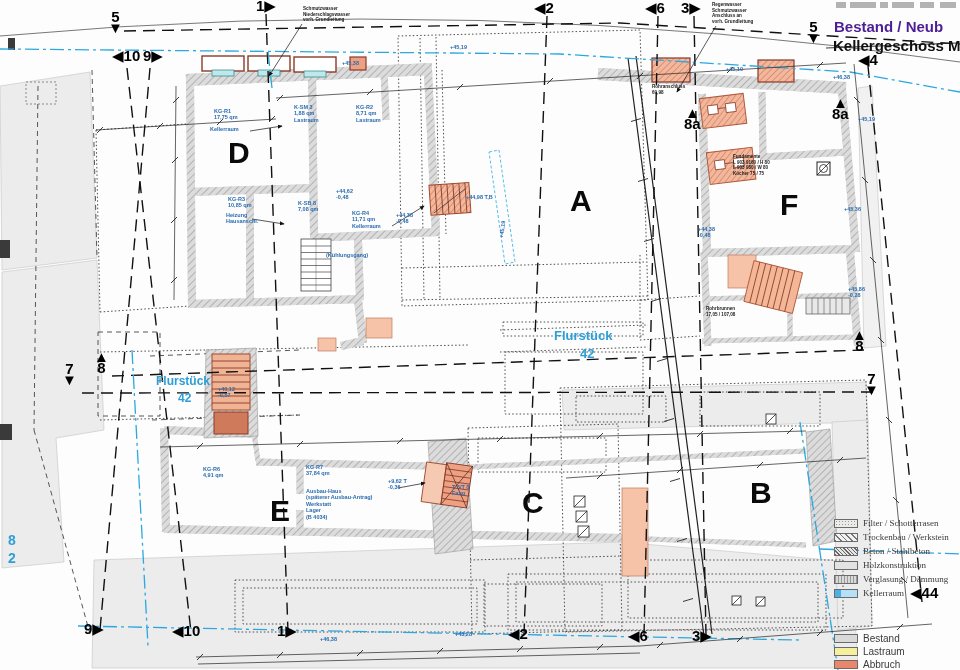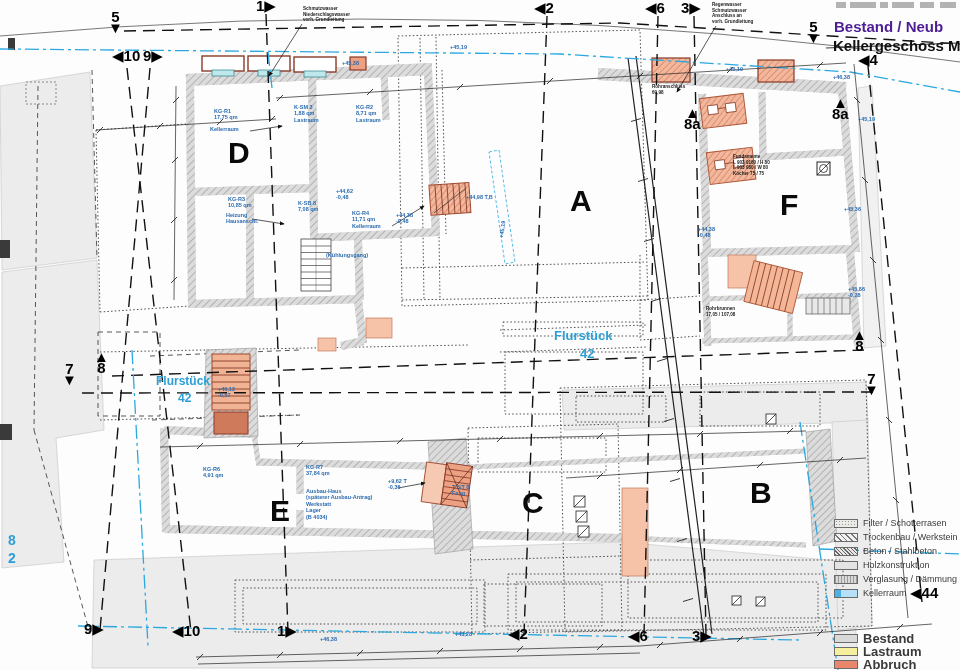--- a/index.html
+++ b/index.html
@@ -11,22 +11,22 @@
           white-space:pre;text-align:center;z-index:4;}
   .lbl{position:absolute;color:#2b6cb0;font-weight:700;font-size:5.5px;line-height:1.18;white-space:pre;}
   .lbl.big{color:#2e9fd6;}
   .note{position:absolute;color:#1a1a1a;font-size:4.6px;font-weight:600;line-height:1.2;white-space:pre;}
   .bletter{position:absolute;font-size:30px;font-weight:700;color:#0a0a0a;z-index:3;}
   .title1{position:absolute;left:834px;top:18px;font-size:15px;font-weight:700;color:#4c1d95;
           white-space:nowrap;z-index:5;}
   .title2{position:absolute;left:833px;top:37px;font-size:15px;font-weight:700;color:#111;
           white-space:nowrap;z-index:5;}
   .legend{position:absolute;z-index:5;}
-  .lrow{display:flex;align-items:center;height:14px;font-size:9px;color:#3a3a3a;white-space:nowrap;}
-  .srow{display:flex;align-items:center;height:13px;font-size:13px;color:#3a3a3a;white-space:nowrap;font-weight:bold;}
+  .lrow{display:flex;align-items:center;height:14px;font-size:9px;color:#3a3a3a;white-space:nowrap;font-family:Liberation Serif, serif;}
+  .srow{display:flex;align-items:center;height:13px;font-size:10px;color:#3a3a3a;white-space:nowrap;}
   .sw{width:24px;height:9px;border:1px solid #6b6b6b;display:inline-block;margin-right:5px;flex:none;box-sizing:border-box;}
   .sw-filter{background-color:#ebebe8;background-image:radial-gradient(#9a9a9a 0.5px,transparent 0.6px);background-size:3px 3px;}
   .sw-mauer{background:repeating-linear-gradient(45deg,#777 0 1px,#f2f2f2 1px 4px);}
   .sw-beton{background:repeating-linear-gradient(45deg,#666 0 1px,#e6e6e6 1px 2.6px);}
   .sw-holz{background:#e3e3e3;}
   .sw-trocken{background:repeating-linear-gradient(90deg,#9a9a9a 0 1px,#d9d9d9 1px 3px);}
   .sw-glas{background:linear-gradient(90deg,#49b1e3 0 6px,#b5e0f7 6px);}
   .sw-bestand{background:#d9d9d9;}
   .sw-abbruch{background:#f6ef9d;}
   .sw-neubau{background:#e8876b;}

